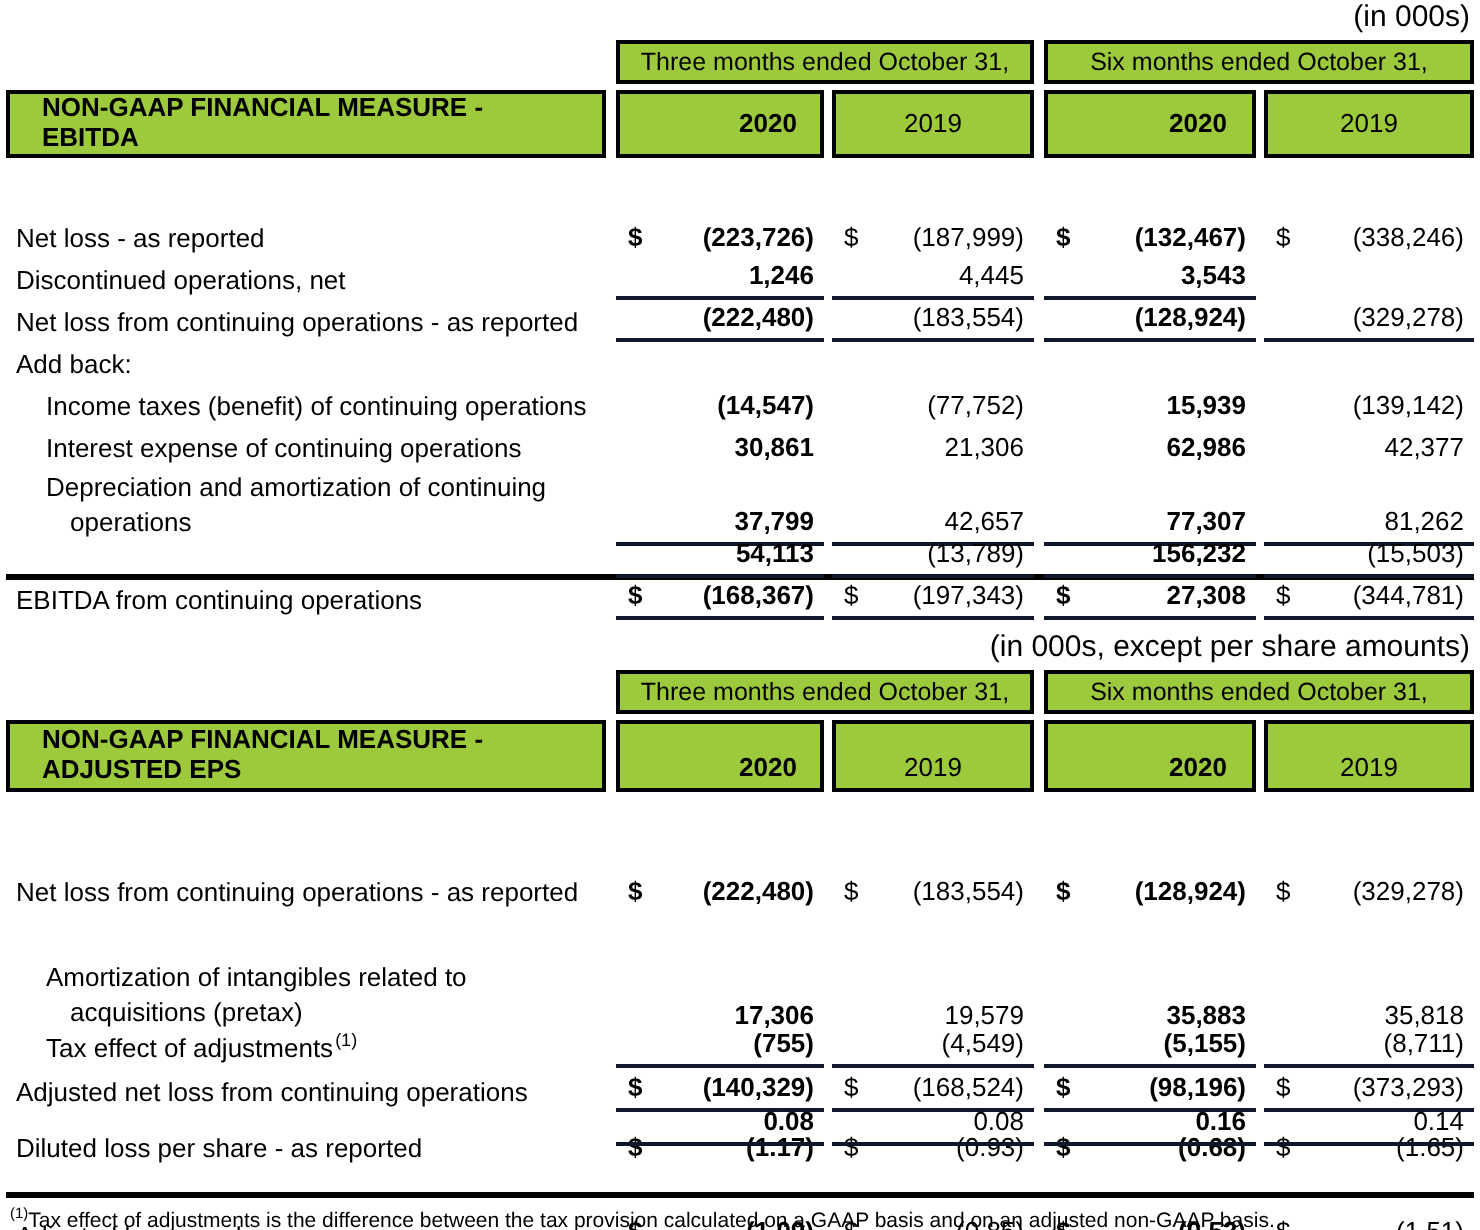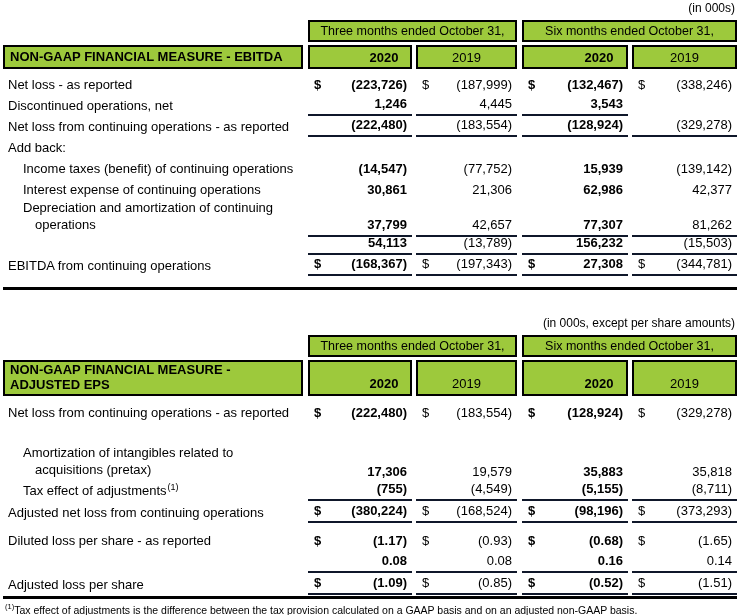--- a/index.html
+++ b/index.html
@@ -10,41 +10,41 @@
     color:#000; overflow:hidden;
   }
   .wrap{padding:2px 3px 0 3px; width:734px;}
 
   .grid{
     display:grid;
     grid-template-columns:300px 5px 104px 4px 101px 5px 106px 4px 105px;
   }
 
   .unit-note{
-    text-align:right; font-size:12px; height:13px; line-height:13px;
+    text-align:right; font-size:15px; height:13px; line-height:13px;
     padding-right:2px;
   }
 
   
   .hdr-period{height:22px; margin-top:5px;}
   .pbox{
     background:var(--green); border:2px solid #000; box-sizing:border-box;
     display:flex; align-items:center; justify-content:center;
     font-size:12.5px;
   }
   .pA{grid-column:3/6;} .pB{grid-column:7/10;}
 
   .hdr-years{margin-top:3px; align-items:stretch;}
   .t1 .hdr-years{height:24px;}
   .t2 .hdr-years{height:36px;}
   .tbox{
     grid-column:1;
     background:var(--green); border:2px solid #000; box-sizing:border-box;
     font-weight:bold; font-size:13px; line-height:1.15;
-    display:flex; align-items:center; padding:0 5px;
+    display:flex; align-items:center; padding:0 16px;
   }
   .tbox-text{display:inline-block;}
   .t2 .tbox-text{max-width:272px;}
   .ybox{
     background:var(--green); border:2px solid #000; box-sizing:border-box;
     display:flex; justify-content:center; font-size:13px;
   }
   .t1 .ybox{align-items:center;}
   .t2 .ybox{align-items:flex-end; padding-bottom:3px;}
 
@@ -53,21 +53,21 @@
   .c1,.c3{font-weight:bold;padding-left:48px;}   
 
   
   .rows{margin-top:5px;}
   .row{display:grid; grid-template-columns:300px 5px 104px 4px 101px 5px 106px 4px 105px;
        align-items:end; height:21px;}
   .t2 .row{height:22px;}
   .row.two-line{height:34px;}
   .row.gap-after{margin-bottom:6px;}
   .lbl{
-    grid-column:1; font-size:13px; padding:0 0 3px 5px; white-space:nowrap;
+    grid-column:1; font-size:13px; padding:0 0 3px 5px; white-space:nowrap;margin-top:36px;
   }
   .row.indent .lbl{padding-left:20px;}
   .row.two-line .lbl{
     white-space:normal; padding-left:32px; text-indent:-12px; line-height:1.25;
   }
   .lbl sup{font-size:9px; margin-left:1px;}
   .cell{
     display:flex; justify-content:space-between; align-items:baseline;
     font-size:13px; padding:0 5px 3px 6px;
   }
@@ -371,21 +371,21 @@
           </div>
     <div class="cell c4">
             <span class="dollar"></span>
             <span class="num">(8,711)</span>
           </div>
   </div>
         <div class="row underline gap-after">
     <div class="lbl"><span class="lbl-text">Adjusted net loss from continuing operations</span><sup class="lbl-sup"></sup></div>
     <div class="cell c1">
             <span class="dollar">$</span>
-            <span class="num">(380,224)</span>
+            <span class="num">(140,329)</span>
           </div>
     <div class="cell c2">
             <span class="dollar">$</span>
             <span class="num">(168,524)</span>
           </div>
     <div class="cell c3">
             <span class="dollar">$</span>
             <span class="num">(98,196)</span>
           </div>
     <div class="cell c4">

